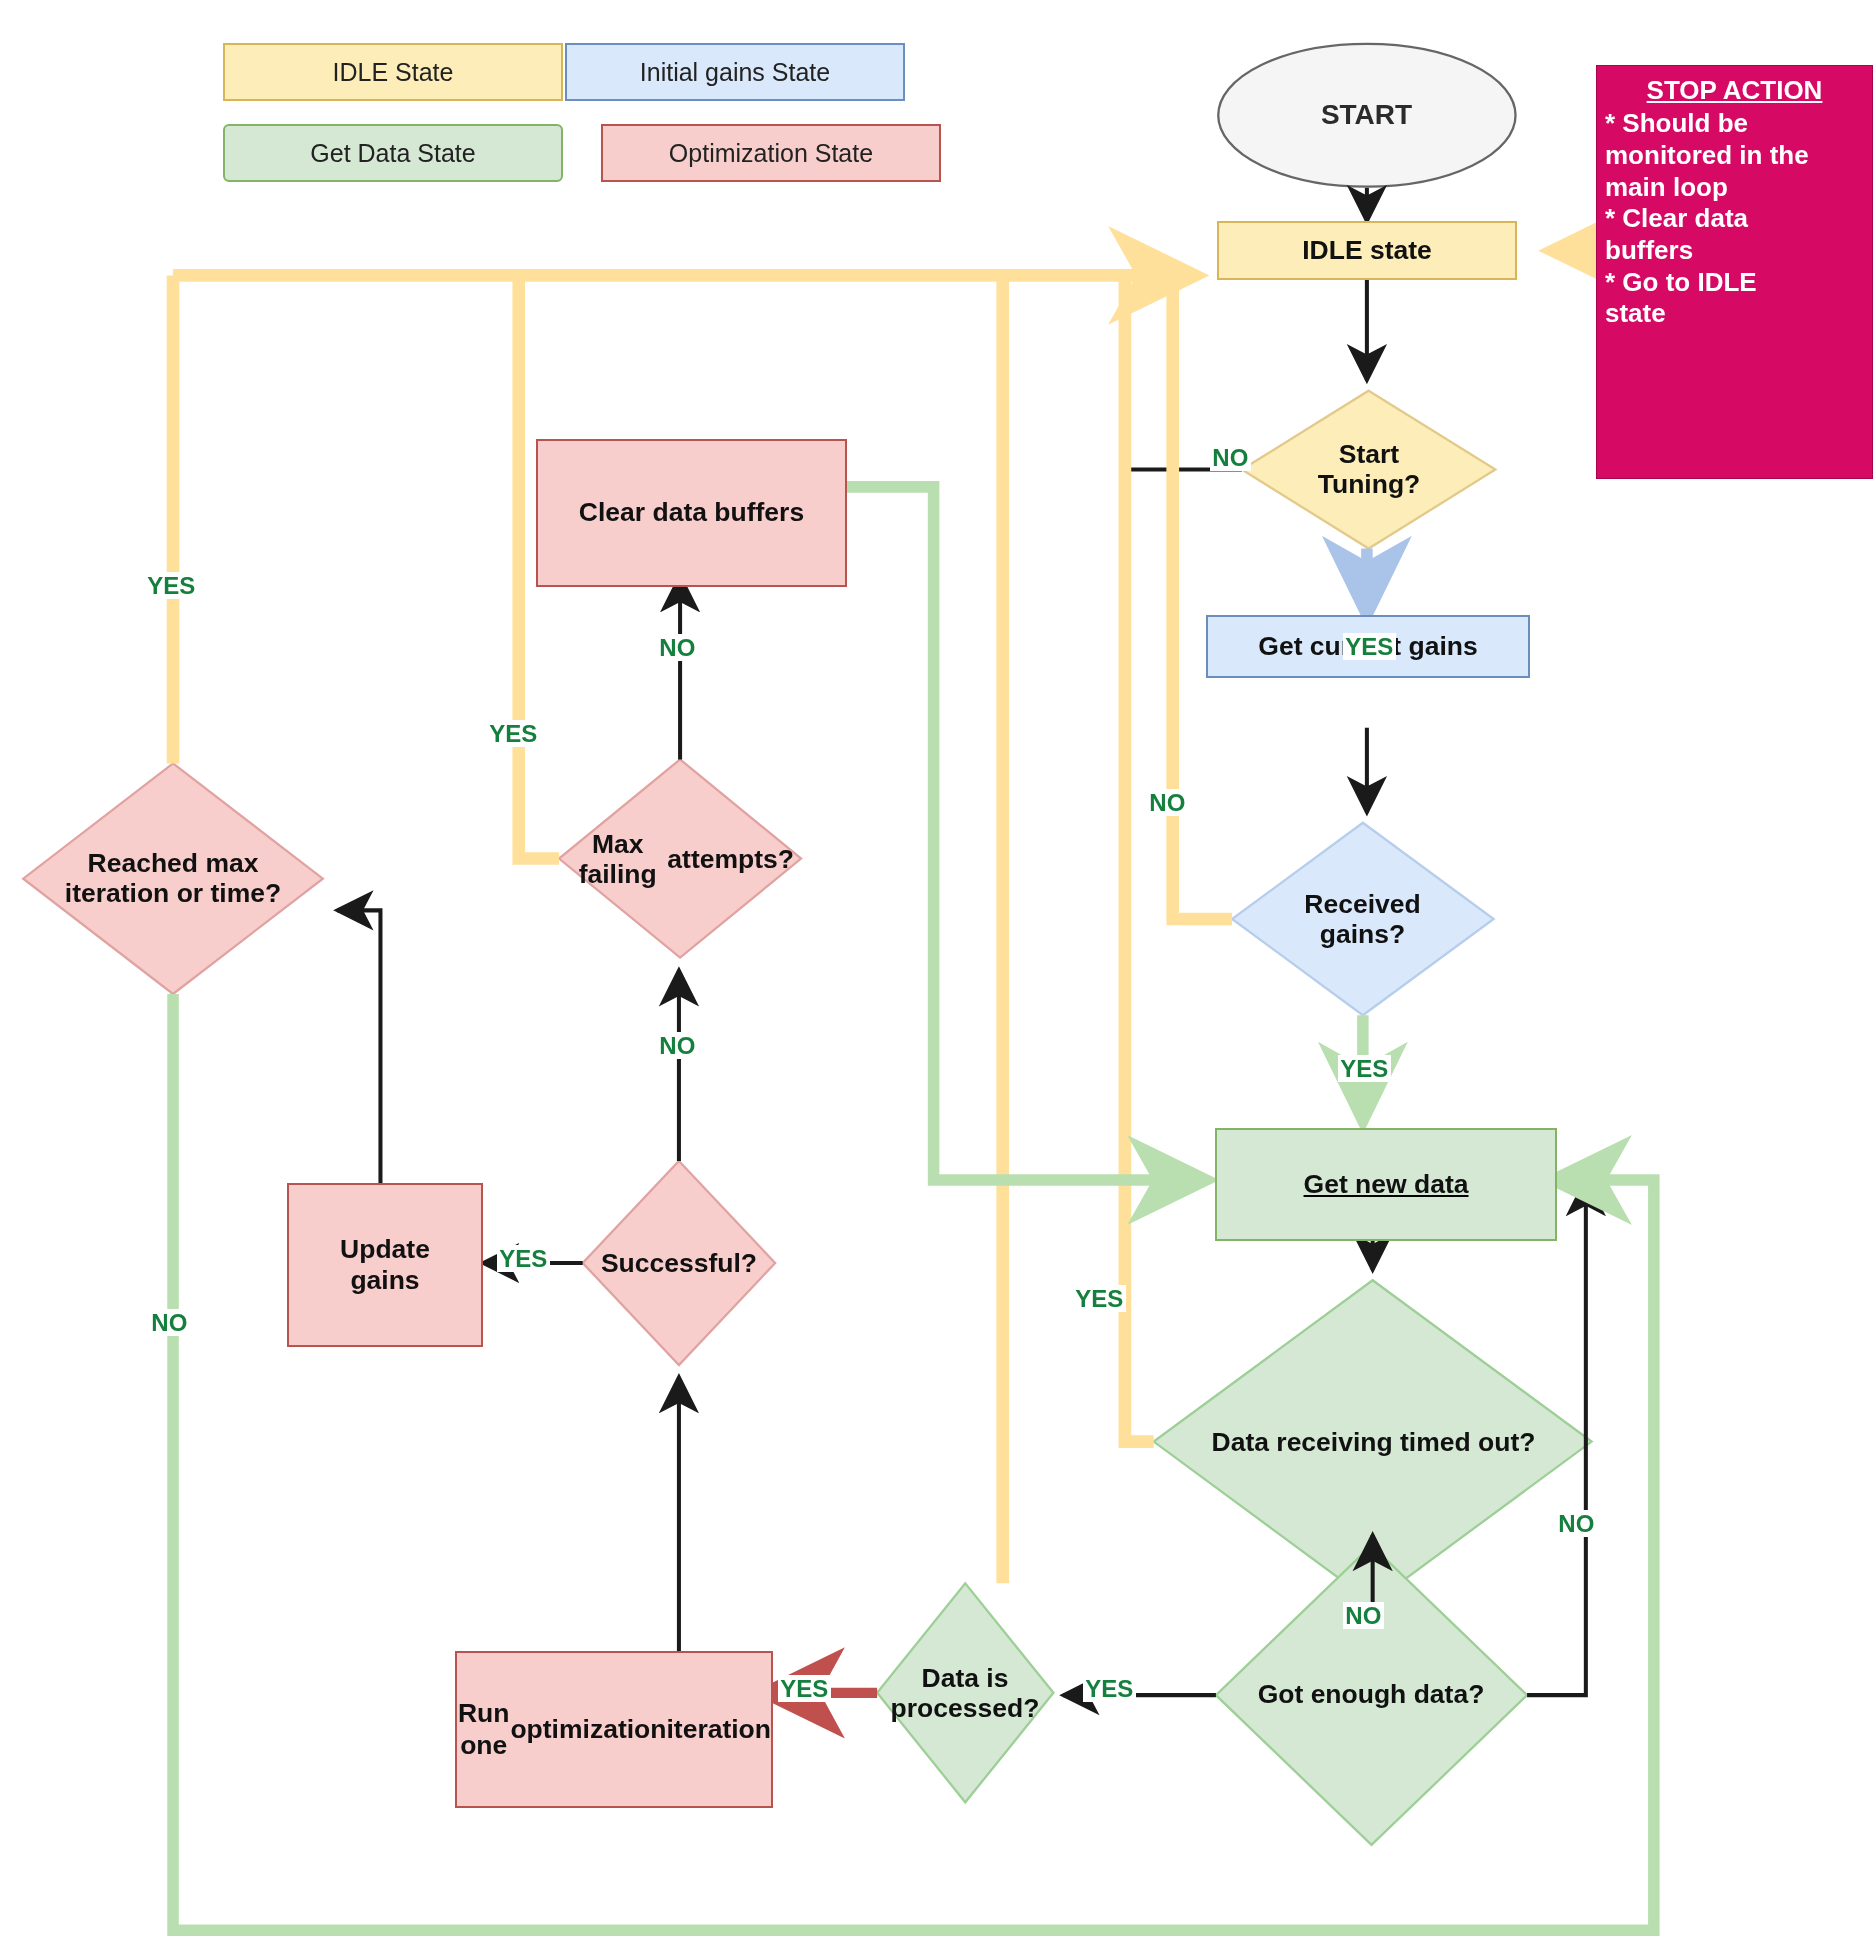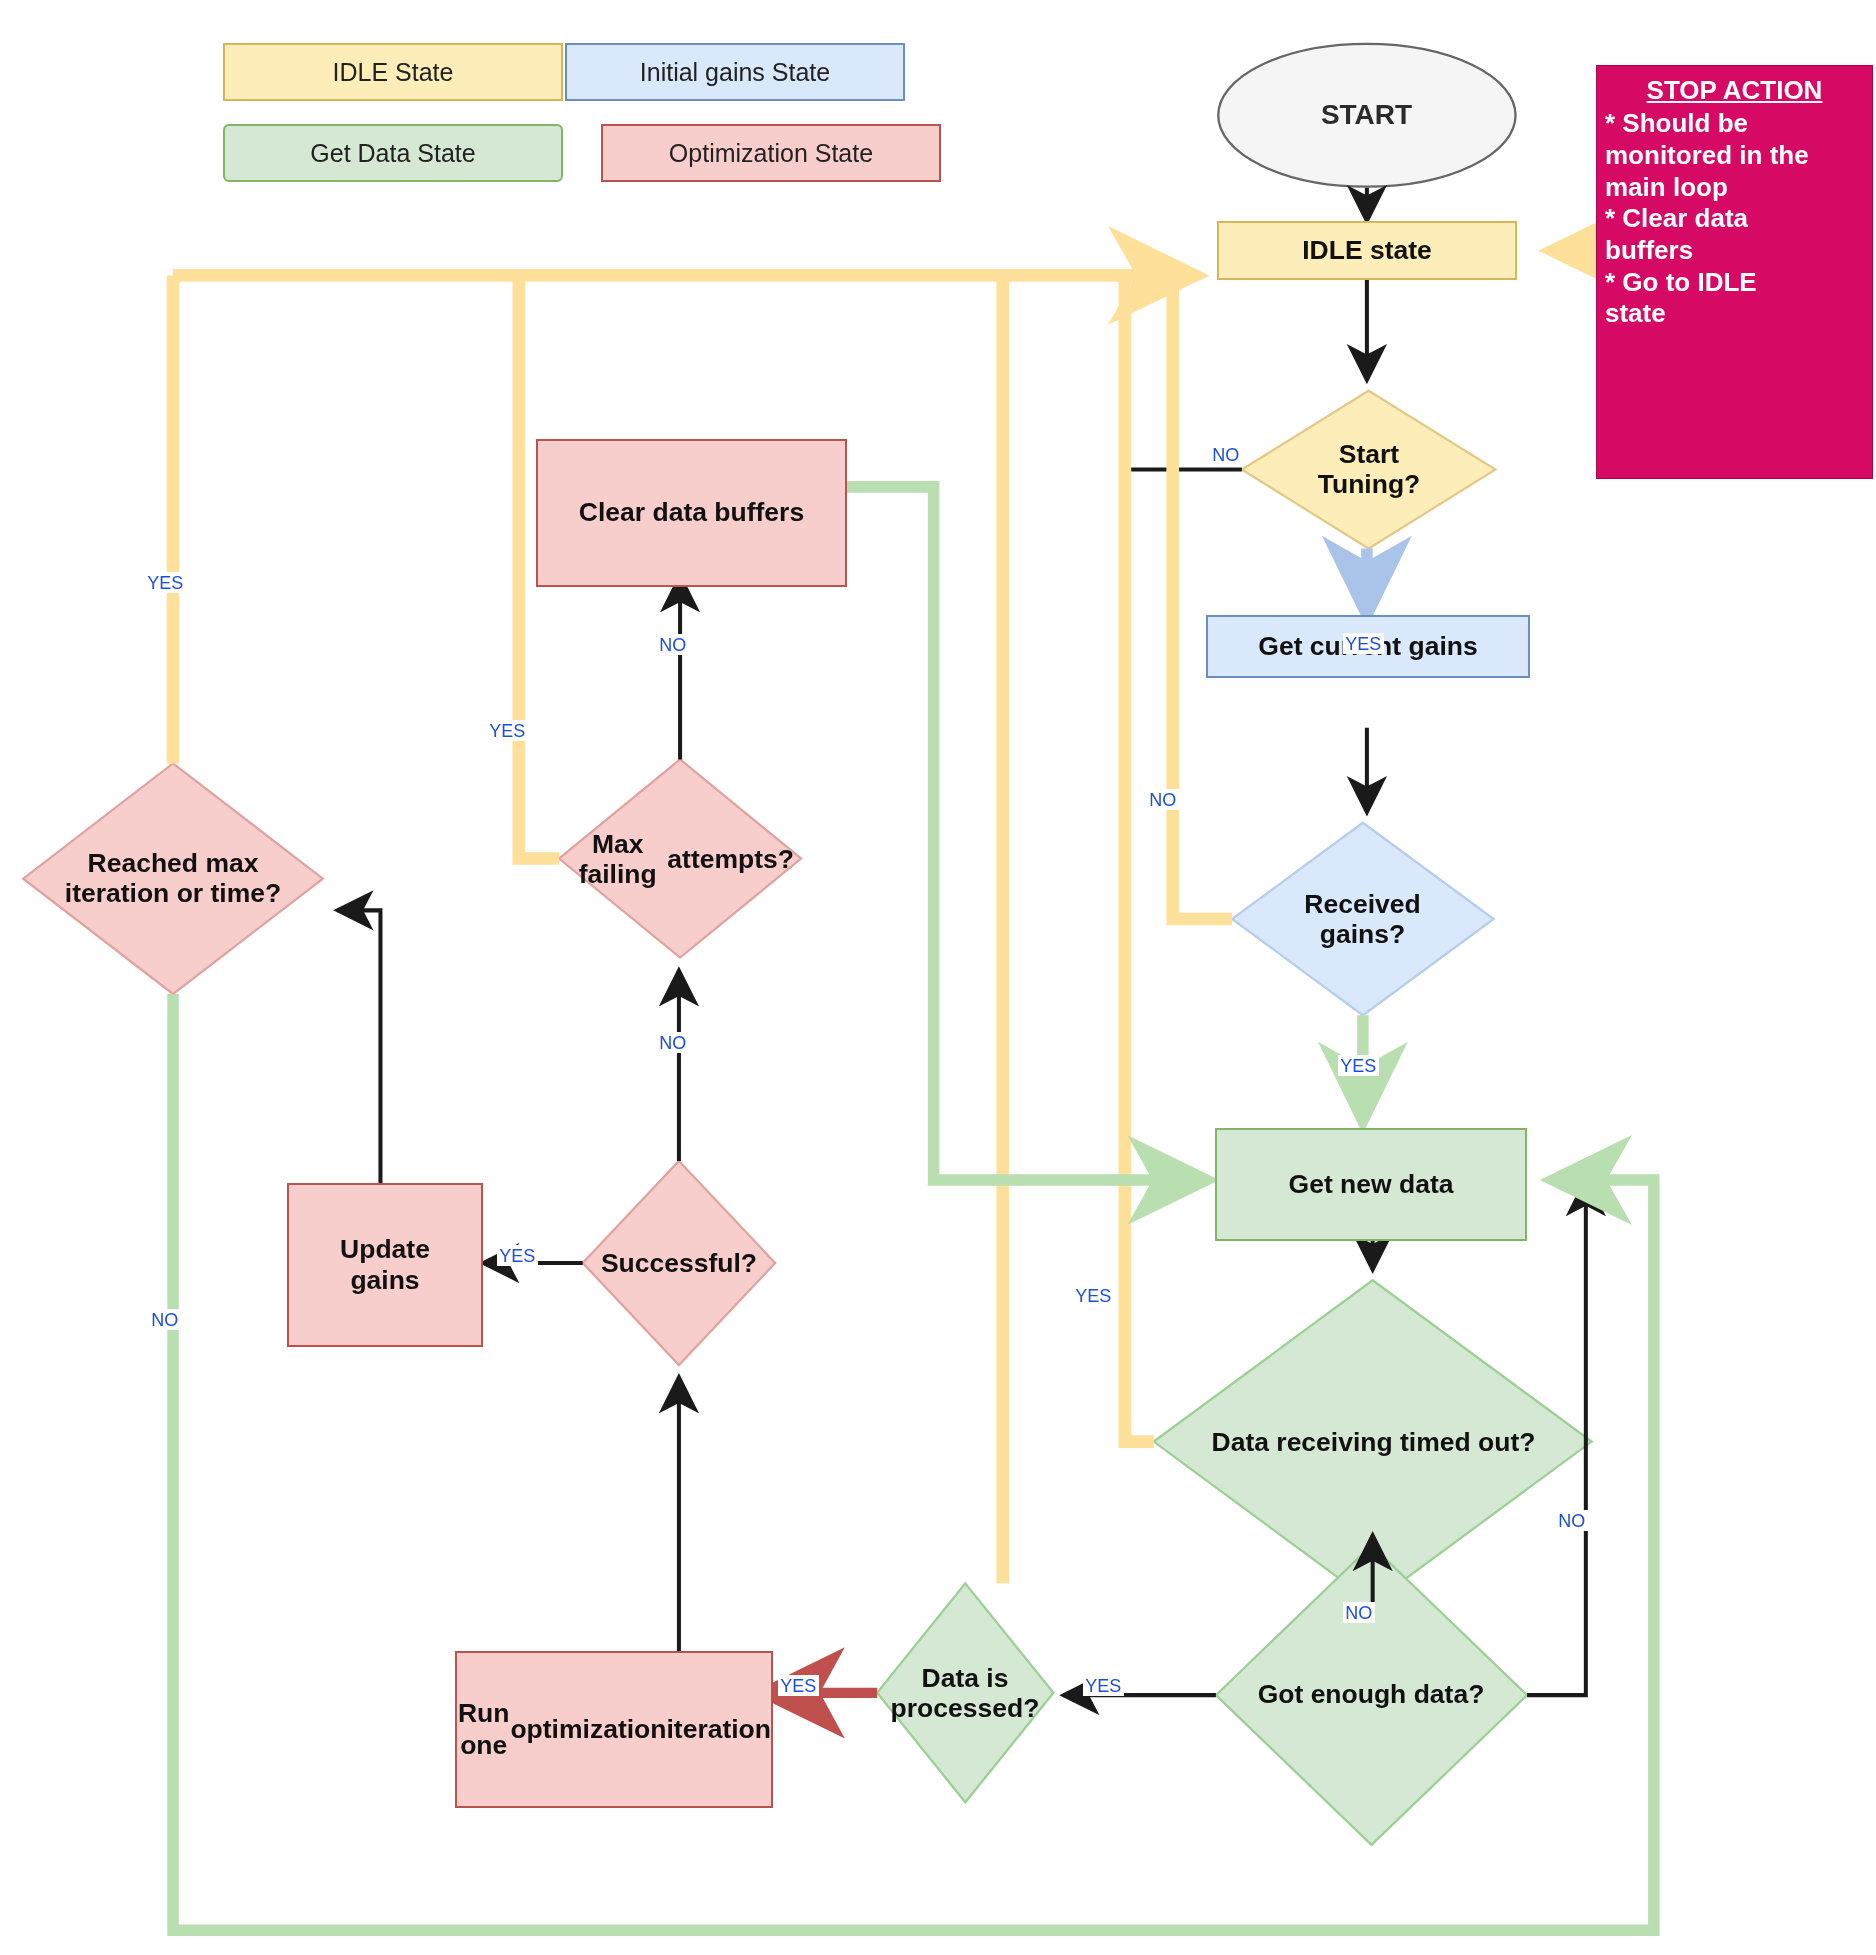--- a/index.html
+++ b/index.html
@@ -21,22 +21,22 @@
   .box-init{background:#dae8fc;border:2.3px solid #6c8ebf;}
   .box-data{background:#d5e8d4;border:2.3px solid #82b366;}
   .box-opt{background:#f8cecc;border:2.3px solid #b85450;}
 
   .proc-label{font-weight:bold;font-size:26.5px;color:#111;}
   .start-label{font-weight:bold;font-size:28px;color:#2b2b2b;}
 
   .diamond-label{position:absolute;display:flex;align-items:center;justify-content:center;
       text-align:center;font-weight:bold;font-size:26.5px;color:#111;pointer-events:none;line-height:1.12;}
 
-  .edge-label{position:absolute;background:#ffffff;font-size:18px;color:#1d4ed8;
-      line-height:1.0;padding:1.7px 2.3px;white-space:nowrap;}
+  .edge-label{position:absolute;background:#ffffff;font-size:24px;color:#15803d;
+      line-height:1.0;padding:1.7px 2.3px;white-space:nowrap;font-weight:bold;}
 
   .stopbox{position:absolute;background:#d60a64;border:1.7px solid #a6054b;box-sizing:border-box;
       padding:9.2px 8px 5.8px 8px;color:#ffffff;font-weight:bold;font-size:26px;line-height:1.22;}
   .stopbox .sttl{display:block;text-decoration:underline;text-align:center;margin-bottom:1.2px;}
   .stopbox .sline{display:block;}
 </style>
 </head>
 <body>
 
 <div id="stage">
@@ -151,21 +151,21 @@
   </div>
 
   <div class="nodebox box-idle" style="left:1217px;top:221px;width:300px;height:59px;">
     <span class="proc-label">IDLE state</span>
   </div>
 
   <div class="nodebox box-init" style="left:1206px;top:615px;width:324px;height:63px;">
     <span class="proc-label">Get current gains</span>
   </div>
 
-  <div class="nodebox box-data" style="left:1215px;top:1128px;width:312px;height:113px;">
+  <div class="nodebox box-data" style="left:1215px;top:1128px;width:342px;height:113px;text-decoration:underline;">
     <span class="proc-label">Get new data</span>
   </div>
 
   <div class="nodebox box-opt" style="left:536px;top:439px;width:311px;height:148px;">
     <span class="proc-label">Clear data buffers</span>
   </div>
 
   <div class="nodebox box-opt" style="left:287px;top:1183px;width:196px;height:164px;flex-direction:column;">
     <span class="proc-label">Update</span>
     <span class="proc-label">gains</span>

